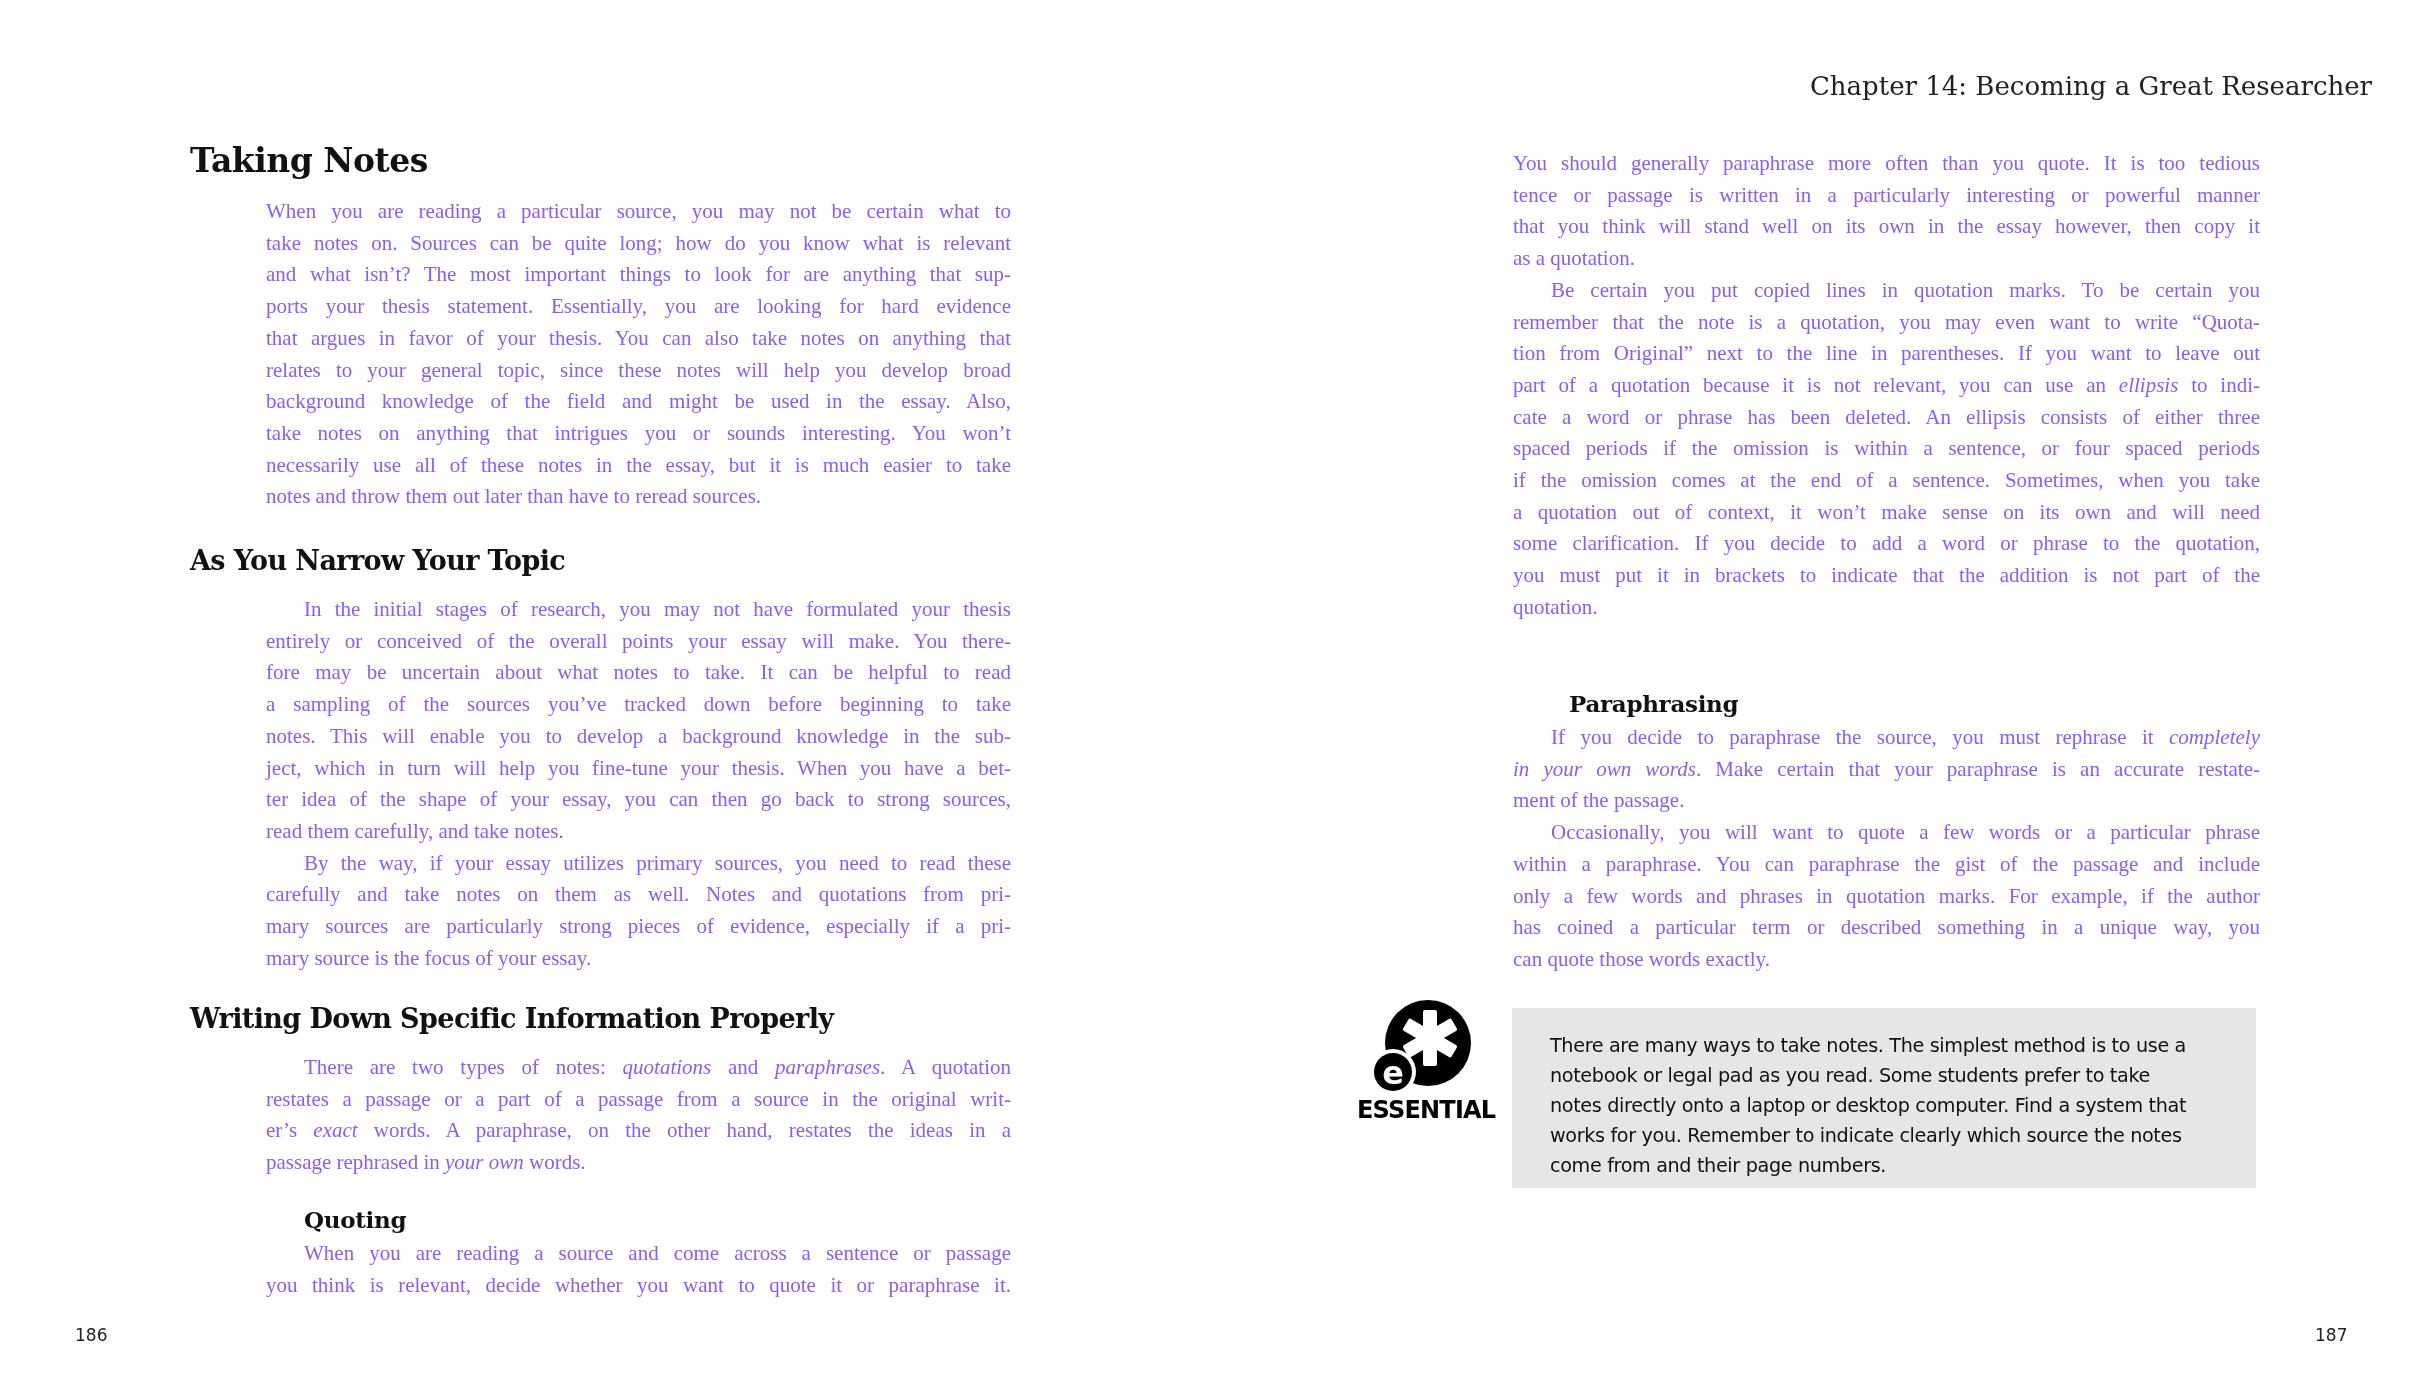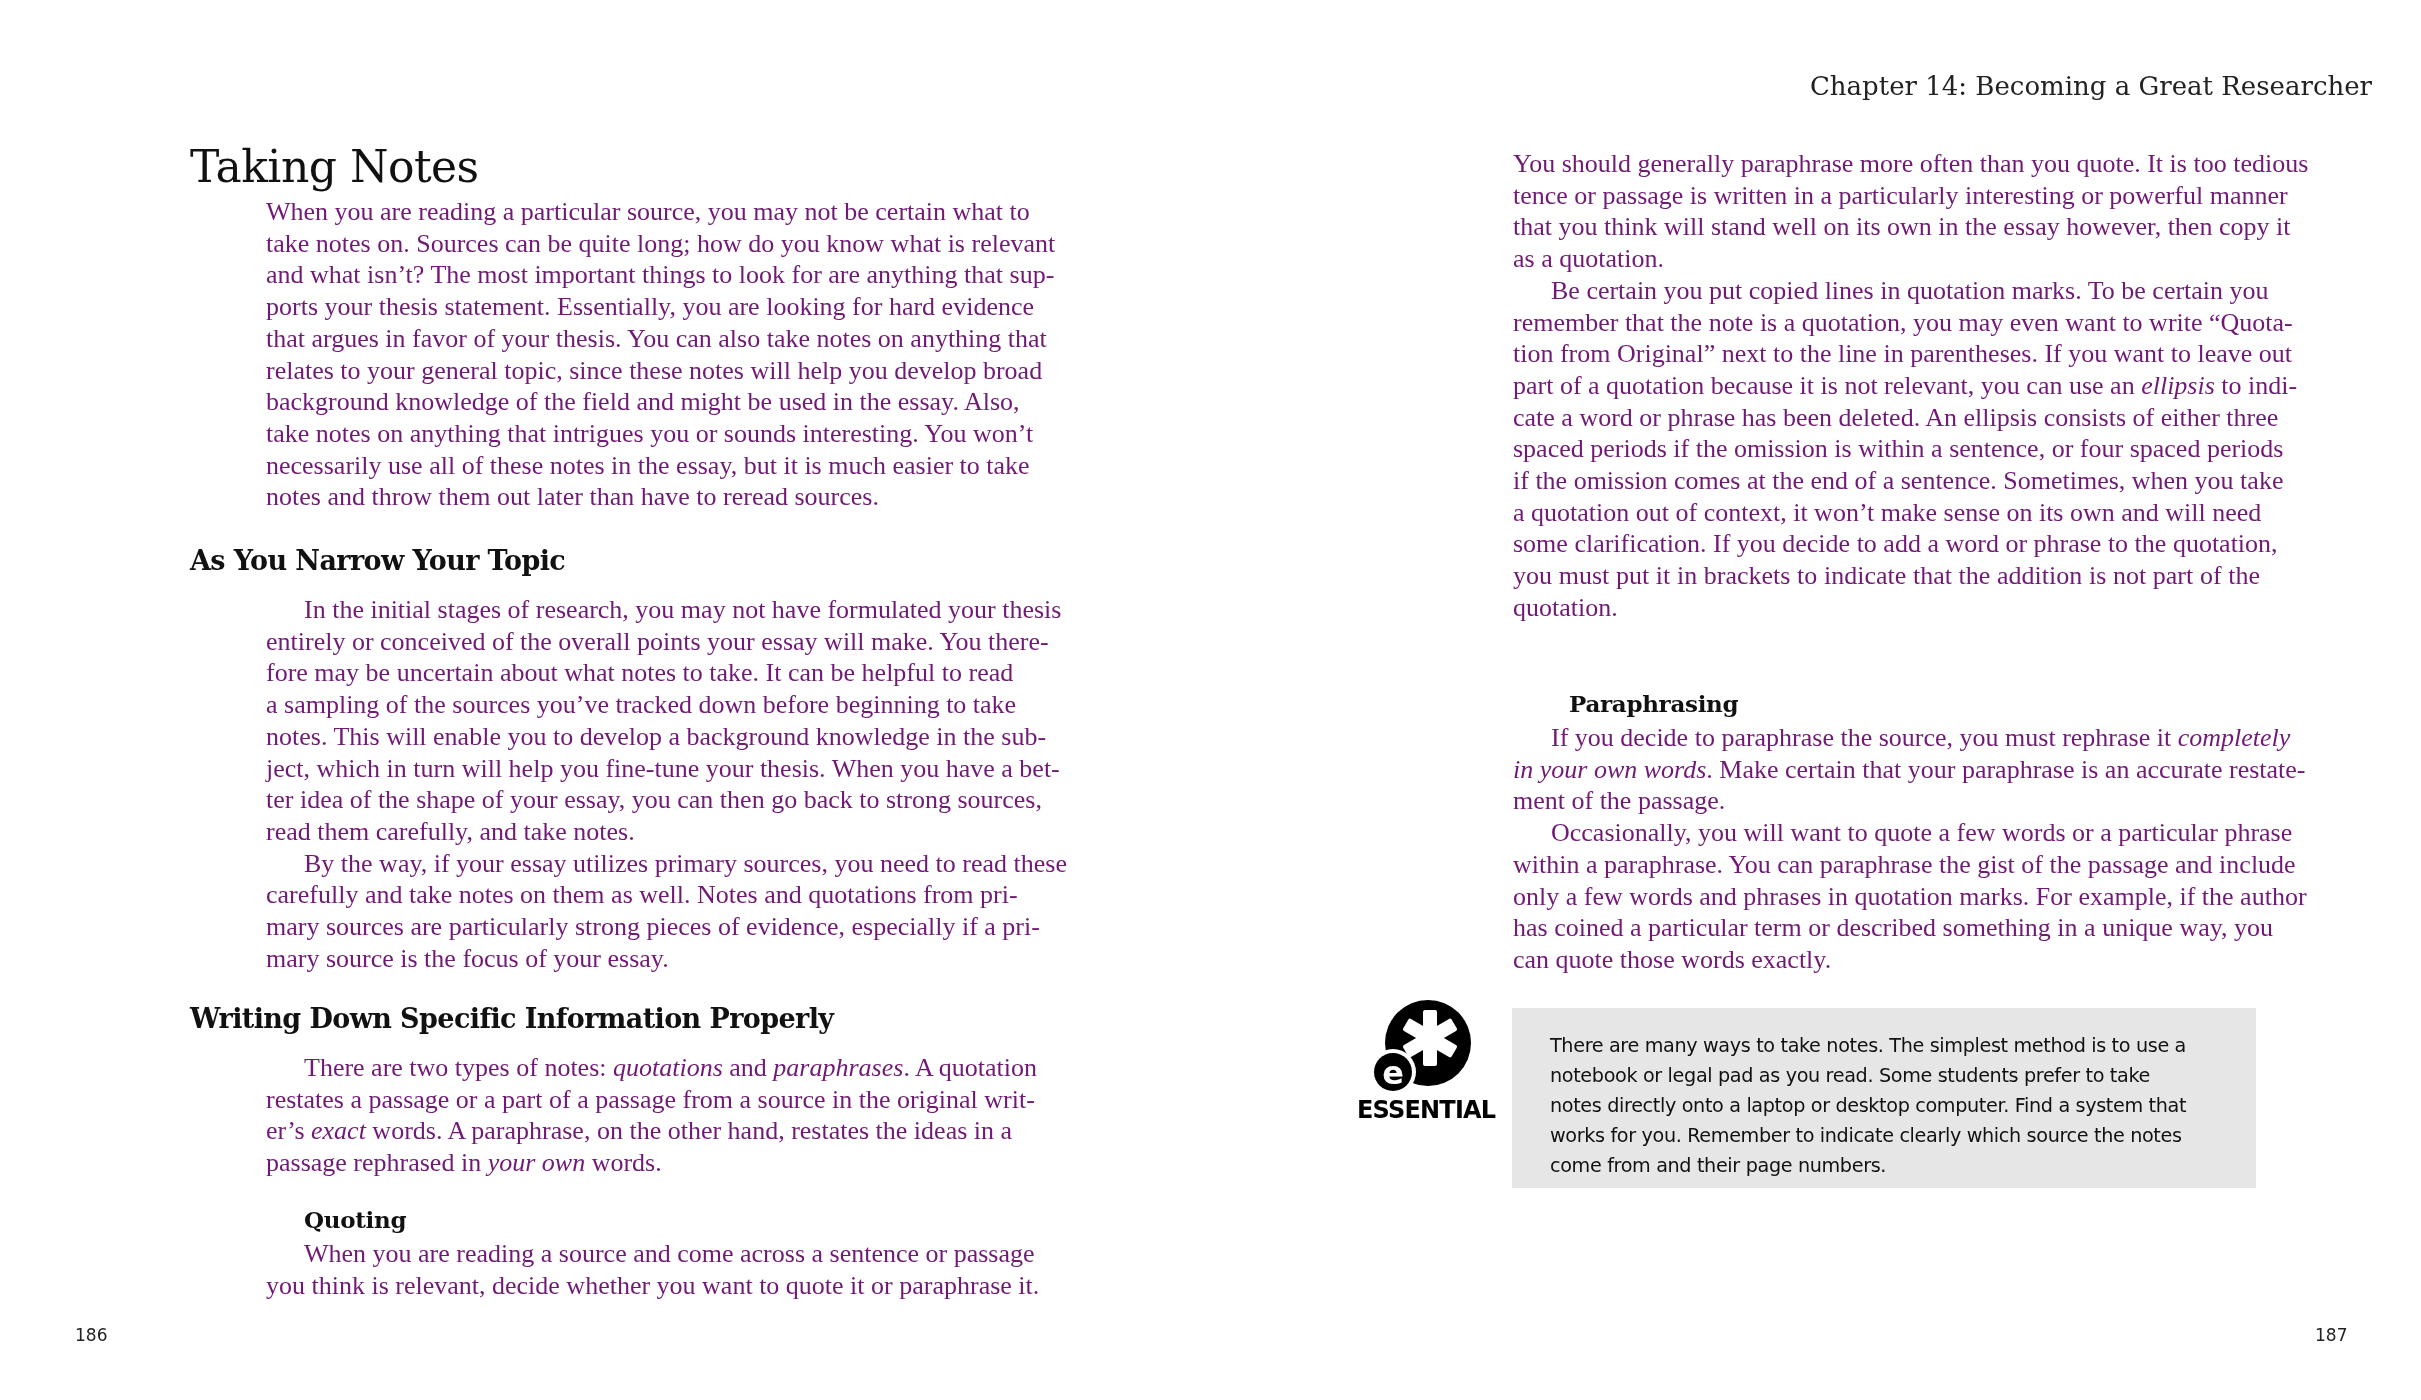--- a/index.html
+++ b/index.html
@@ -2,24 +2,24 @@
 <html><head>
 <meta charset="utf-8">
 <style>
   html, body { margin:0; padding:0; background:#ffffff; }
   body { width:2421px; height:1400px; position:relative; overflow:hidden; color:#1a1a1a; }
   .page { position:absolute; top:0; height:1400px; }
   .page-left { left:0; width:1210px; }
   .page-right { left:1210px; width:1211px; }
   .running-head { position:absolute; font-family:"DejaVu Serif", serif; font-size:26px; color:#222; white-space:nowrap; }
   .folio { position:absolute; font-family:"DejaVu Sans", sans-serif; font-size:17px; color:#222; }
-  .h1 { position:absolute; font-family:"DejaVu Serif", serif; font-weight:normal; font-size:44px; letter-spacing:-0.5px; color:#111; white-space:nowrap; margin:0; }
+  .h1 { position:absolute; font-family:"DejaVu Serif", serif; font-weight:bold; font-size:33px; letter-spacing:-0.5px; color:#111; white-space:nowrap; margin:0; }
   .h2 { position:absolute; font-family:"DejaVu Serif", serif; font-weight:bold; font-size:27px; letter-spacing:-0.6px; color:#111; white-space:nowrap; margin:0; }
   .h3 { position:absolute; font-family:"DejaVu Serif", serif; font-weight:bold; font-size:23px; letter-spacing:-0.3px; color:#111; white-space:nowrap; margin:0; }
-  .body-block { position:absolute; font-family:"Liberation Serif", serif; font-size:26px; line-height:31.7px; color:#701a75; text-align:justify; hyphens:manual; margin:0; }
+  .body-block { position:absolute; font-family:"Liberation Serif", serif; font-size:21px; line-height:31.7px; color:#8b5cf6; text-align:justify; hyphens:manual; margin:0; }
   .line { display:block; text-align:justify; text-align-last:justify; white-space:nowrap; overflow:visible; }
   .line.last { text-align-last:left; }
   em { font-style:italic; }
   .callout-box { position:absolute; background:#e6e6e6; }
   .callout-text { position:absolute; font-family:"DejaVu Sans", sans-serif; font-size:19.2px; line-height:30px; color:#111; letter-spacing:-0.35px; }
   .essential-icon { position:absolute; }
   .essential-label { position:absolute; font-family:"DejaVu Sans", sans-serif; font-weight:bold; font-size:24px; letter-spacing:-0.8px; color:#000; white-space:nowrap; }
 </style>
 </head>
 <body>

